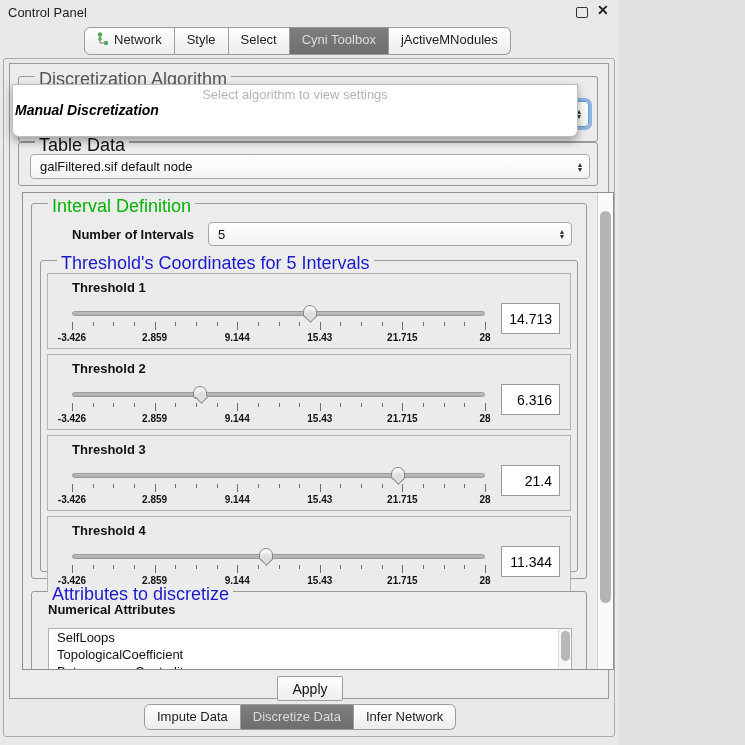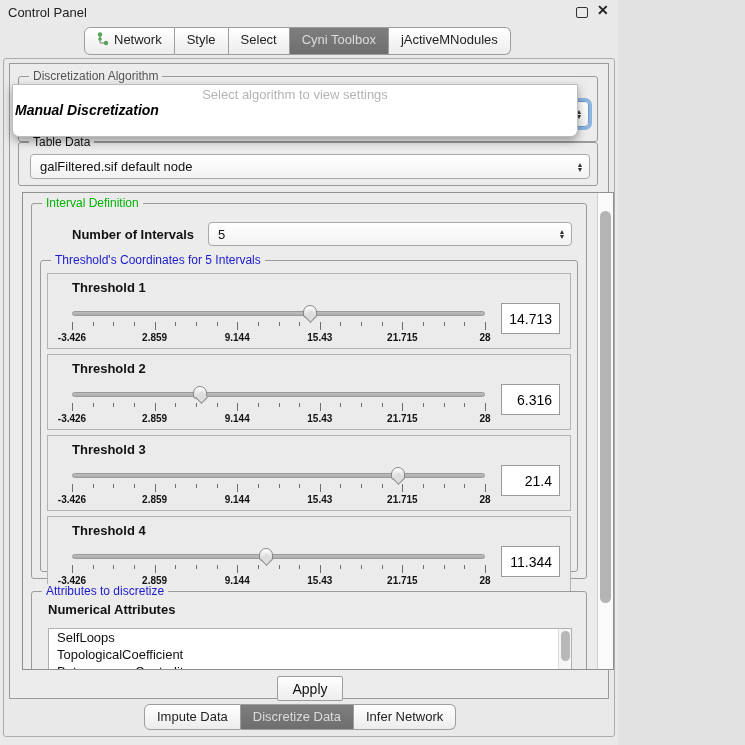--- a/index.html
+++ b/index.html
@@ -22,22 +22,22 @@
   .seg.sel { background:linear-gradient(#7e7e7e,#6e6e6e); color:#dcdcdc; }
   #top-tabs { left:84px; top:27px; }
   #bottom-tabs { left:144px; top:704px; }
 
   #outer-panel { left:3px; top:58px; width:612px; height:679px; border:1px solid #ababab;
                  border-radius:3px; background:#e9e9e9; }
   #inner-panel { left:5px; top:4px; width:600px; height:636px; border:1px solid #9b9b9b;
                  background:#ececec; }
 
   .groupbox { position:absolute; border:1px solid #9a9a9a; border-radius:3px; }
-  .gb-title { position:absolute; top:-8px; left:10px; background:#ececec; padding:0 4px;
-              font-size:12px; white-space:nowrap; }
+  .gb-title { position:absolute; top:-8px; left:16px; background:#ececec; padding:0 4px;
+              font-size:18px; white-space:nowrap; }
 
   
   .combo { position:absolute; background:linear-gradient(#ffffff,#f2f2f2); border:1px solid #a8a8a8;
            border-radius:4px; font-size:13px; color:#111; display:flex; align-items:center; }
   .combo .val { flex:1; padding-left:9px; }
   .combo .steppers { width:16px; display:flex; flex-direction:column; align-items:center;
                      font-size:7px; line-height:5px; color:#333; padding-right:2px; }
 
   
   #algo-popup { left:12px; top:84px; width:566px; height:53px; background:#fff;

